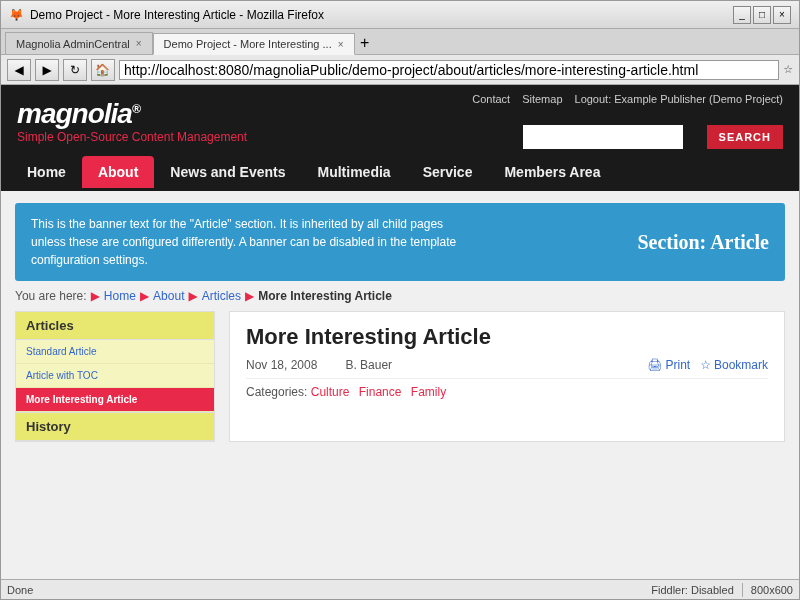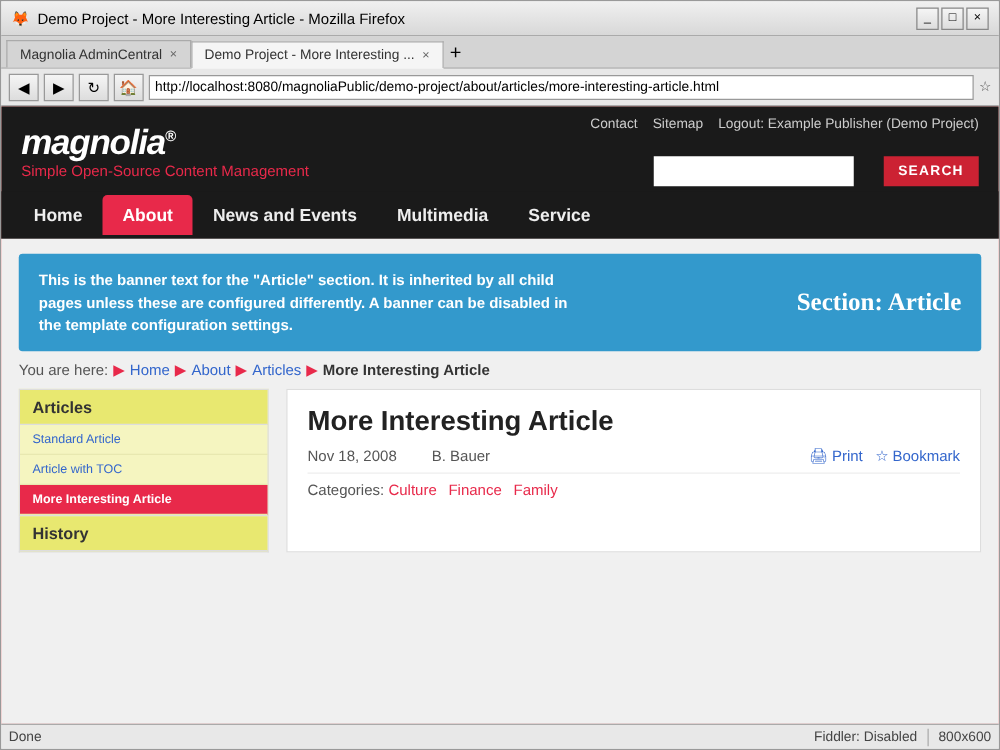--- a/index.html
+++ b/index.html
@@ -12,21 +12,21 @@
     .title-bar-controls { display: flex; gap: 2px; }
     .title-btn { width: 18px; height: 18px; border: 1px solid #888; background: linear-gradient(to bottom, #f5f5f5, #ddd); font-size: 10px; display: flex; align-items: center; justify-content: center; cursor: pointer; }
 
     .tab-bar { background: #d4d4d4; display: flex; align-items: flex-end; padding: 0 4px; height: 26px; border-bottom: 1px solid #aaa; }
     .tab { height: 22px; padding: 0 10px; display: flex; align-items: center; gap: 6px; font-size: 11px; border: 1px solid #aaa; border-bottom: none; cursor: pointer; background: #d4d4d4; color: #333; }
     .tab.active { background: #f5f5f5; border-bottom: 1px solid #f5f5f5; margin-bottom: -1px; z-index: 1; }
     .tab-close { font-size: 10px; color: #666; }
 
     .nav-bar { background: #e8e8e8; padding: 3px 6px; display: flex; align-items: center; gap: 4px; border-bottom: 1px solid #aaa; height: 30px; }
     .nav-btn { width: 24px; height: 22px; border: 1px solid #999; background: linear-gradient(to bottom, #f5f5f5, #ddd); font-size: 12px; display: flex; align-items: center; justify-content: center; cursor: pointer; }
-    .nav-address { flex: 1; height: 20px; border: 1px solid #999; background: white; padding: 0 4px; font-size: 11px; }
+    .nav-address { flex: 1; height: 20px; border: 1px solid #999; background: white; padding: 0 4px; font-size: 14px; }
 
     .browser-content { flex: 1; overflow: hidden; background: #fca5a5; }
 
     
     .site { width: 100%; height: 100%; display: flex; flex-direction: column; }
 
     
     .site-header { background: #1a1a1a; padding: 0; }
     .header-top { display: flex; justify-content: space-between; align-items: center; padding: 8px 16px 4px; }
     .logo-area { }
@@ -45,21 +45,21 @@
     .site-nav { background: #1a1a1a; padding: 0 10px; display: flex; align-items: center; height: 38px; }
     .nav-item { color: #eee; padding: 8px 16px; font-size: 14px; font-weight: bold; cursor: pointer; text-decoration: none; }
     .nav-item.active { background: #e8294a; color: white; border-radius: 4px 4px 0 0; position: relative; }
     .nav-item.active::after { content: ''; position: absolute; bottom: -6px; left: 50%; transform: translateX(-50%); border: 6px solid transparent; border-top-color: #e8294a; }
 
     
     .main-area { flex: 1; background: #f0f0f0; overflow: hidden; }
 
     
     .banner { background: #3399cc; margin: 12px 14px 0; padding: 12px 16px; display: flex; justify-content: space-between; align-items: center; border-radius: 3px; }
-    .banner-text { color: white; font-size: 12px; line-height: 1.5; max-width: 60%; font-weight: bold; }
+    .banner-text { color: white; font-size: 12px; line-height: 1.5; max-width: 60%; }
     .banner-title { color: white; font-size: 20px; font-weight: bold; font-family: Liberation Serif, serif; }
 
     
     .breadcrumb { padding: 8px 14px; font-size: 12px; color: #555; display: flex; align-items: center; gap: 4px; }
     .breadcrumb a { color: #3366cc; text-decoration: none; }
     .breadcrumb-current { font-weight: bold; color: #333; }
 
     
     .content-layout { display: flex; padding: 0 14px; gap: 14px; }
 
@@ -151,20 +151,21 @@
             </div>
           </div>
         </div>
 
         <nav class="site-nav">
           <a class="nav-item" href="#">Home</a>
           <a class="nav-item active" href="#">About</a>
           <a class="nav-item" href="#">News and Events</a>
           <a class="nav-item" href="#">Multimedia</a>
           <a class="nav-item" href="#">Service</a>
+          <a class="nav-item" href="#">Members Area</a>
         </nav>
       </div>
 
       <div class="main-area">
 
         <div class="banner">
           <div class="banner-text">This is the banner text for the "Article" section. It is inherited by all child pages unless these are configured differently. A banner can be disabled in the template configuration settings.</div>
           <div class="banner-title">Section: Article</div>
         </div>
 

